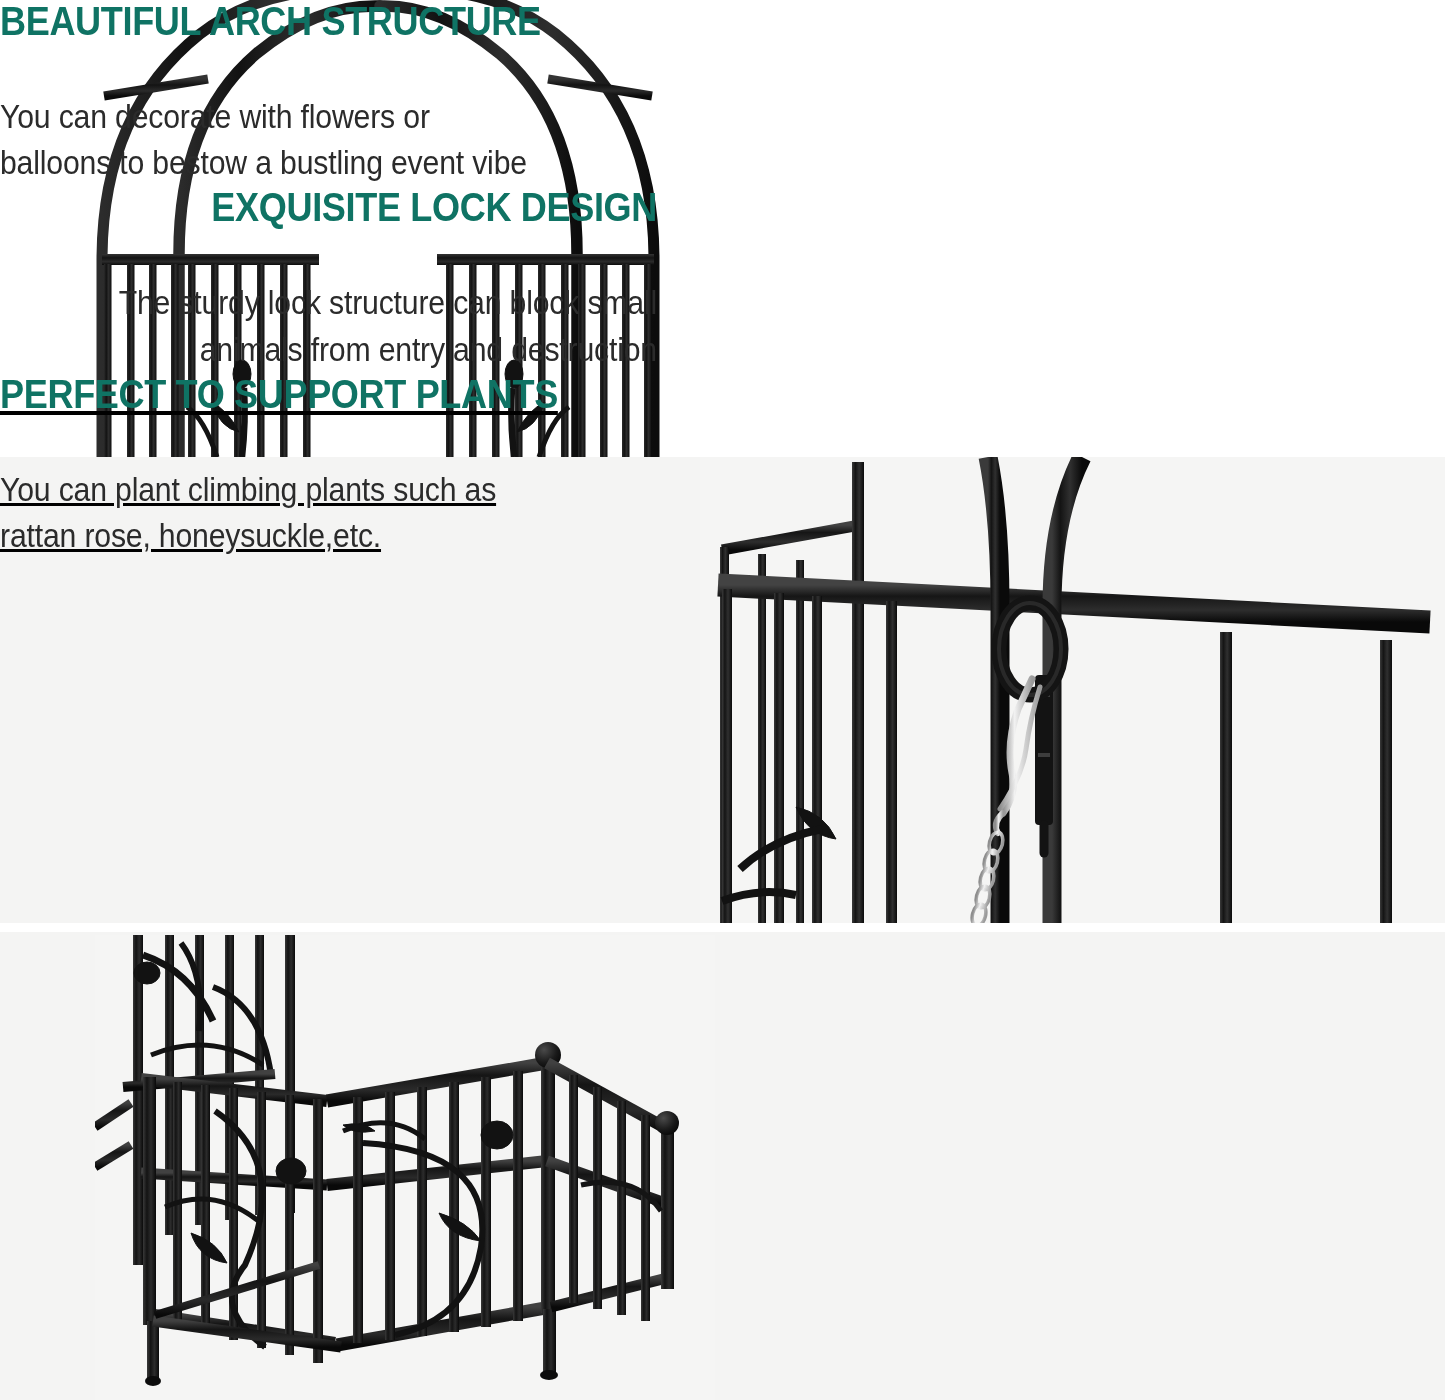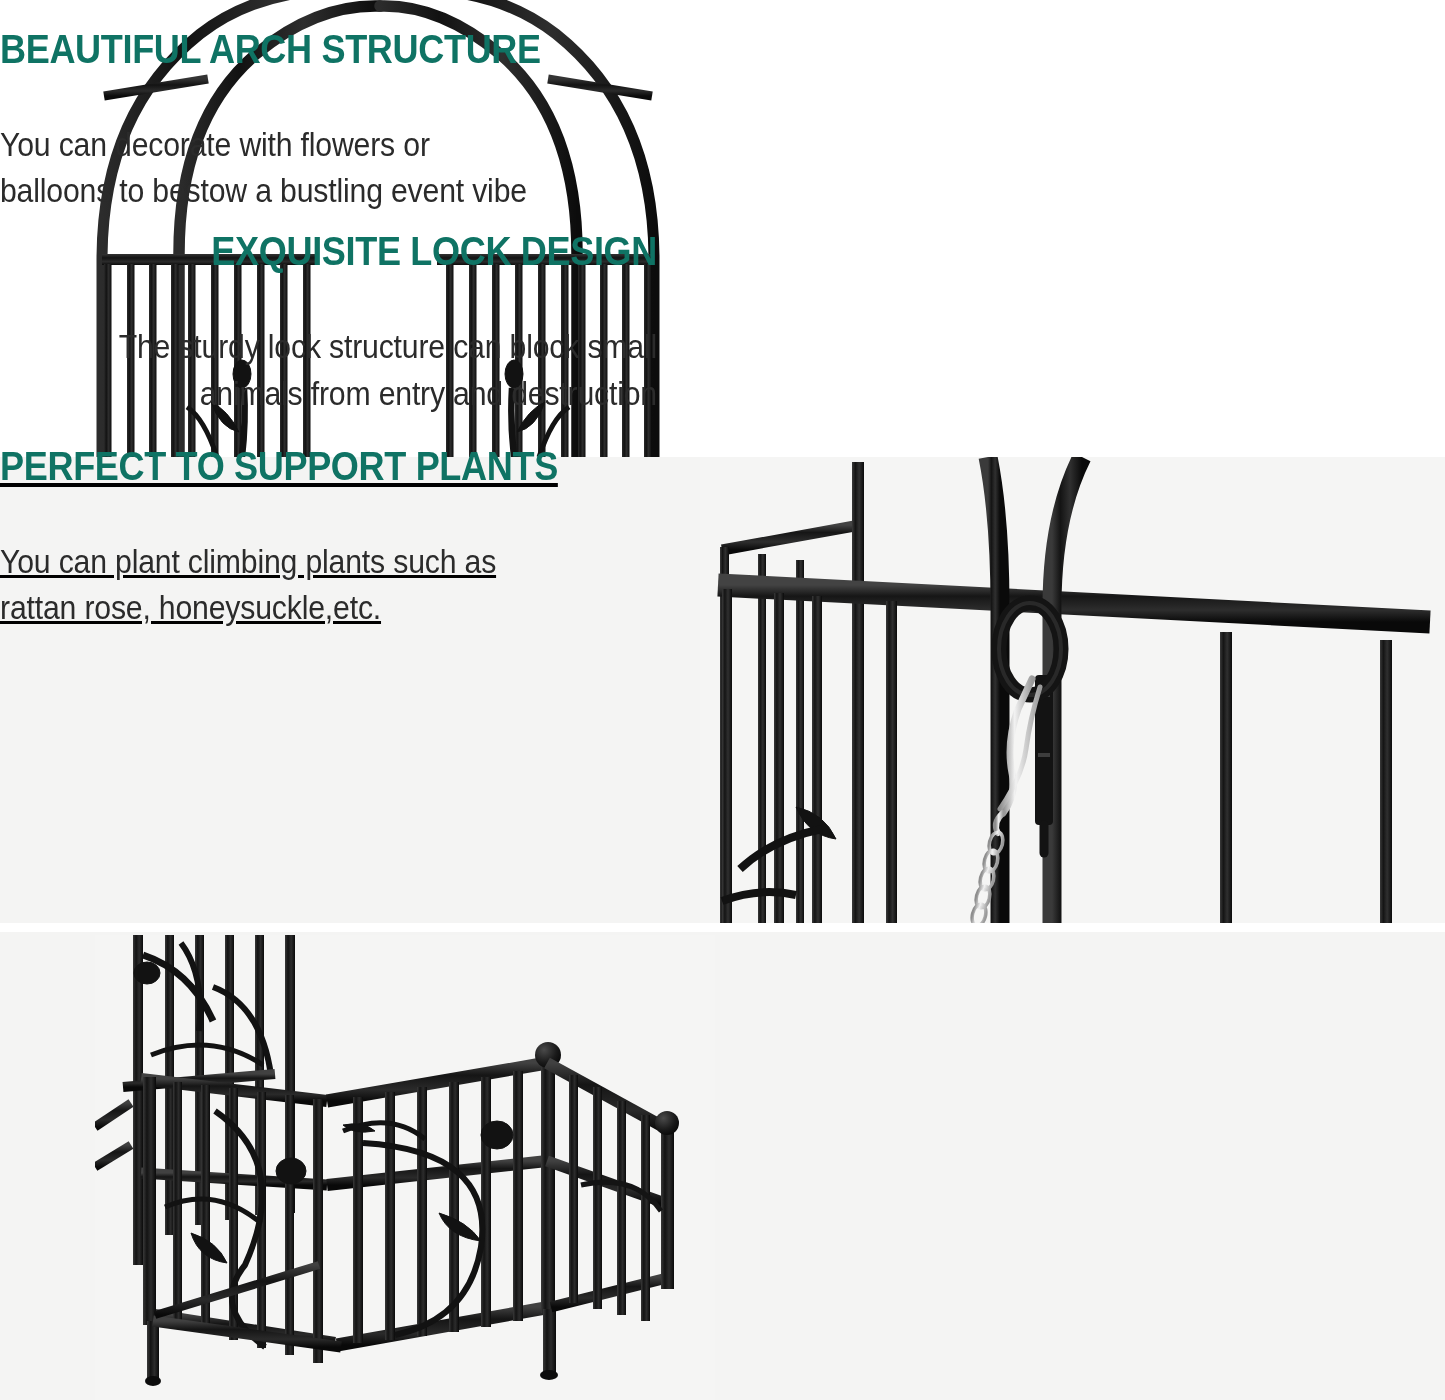--- a/index.html
+++ b/index.html
@@ -60,36 +60,36 @@
     font-size: 32.5px;
     line-height: 1.42;
     letter-spacing: -0.2px;
     white-space: pre-line;
     transform: scaleX(0.93);
     margin: 0;
   }
   .tb-left .body  { transform-origin: left center; }
   .tb-right .body { transform-origin: right center; }
 
-  .tb-left  { text-align: left; margin-top: 28px; }
+  .tb-left  { text-align: left; }
   .tb-right { text-align: right; }
   .tb-right .rule { margin-left: auto; }
 
   
   .art { position: absolute; }
   svg { display: block; overflow: visible; }
 
   
   #section-1 { top: 0; height: 457px; }
   #art-arch    { left: 80px;  top: -8px;  width: 620px; height: 465px; }
   #text-1      { left: 718px; top: 118px; width: 700px; }
 
   
   #section-2 { top: 457px; height: 466px; }
-  #text-2      { left: 20px;  top: 590px; width: 657px; margin-top: 16px; }
+  #text-2      { left: 20px;  top: 590px; width: 657px; }
   #art-lock    { left: 700px; top: 457px; width: 745px; height: 466px; }
 
   
   #section-3 { top: 932px; height: 468px; }
   #art-planter { left: 95px;  top: 935px; width: 620px; height: 465px; }
   #text-3      { left: 718px; top: 1022px; width: 700px; text-decoration: underline; }
 </style>
 </head>
 <body>
 

